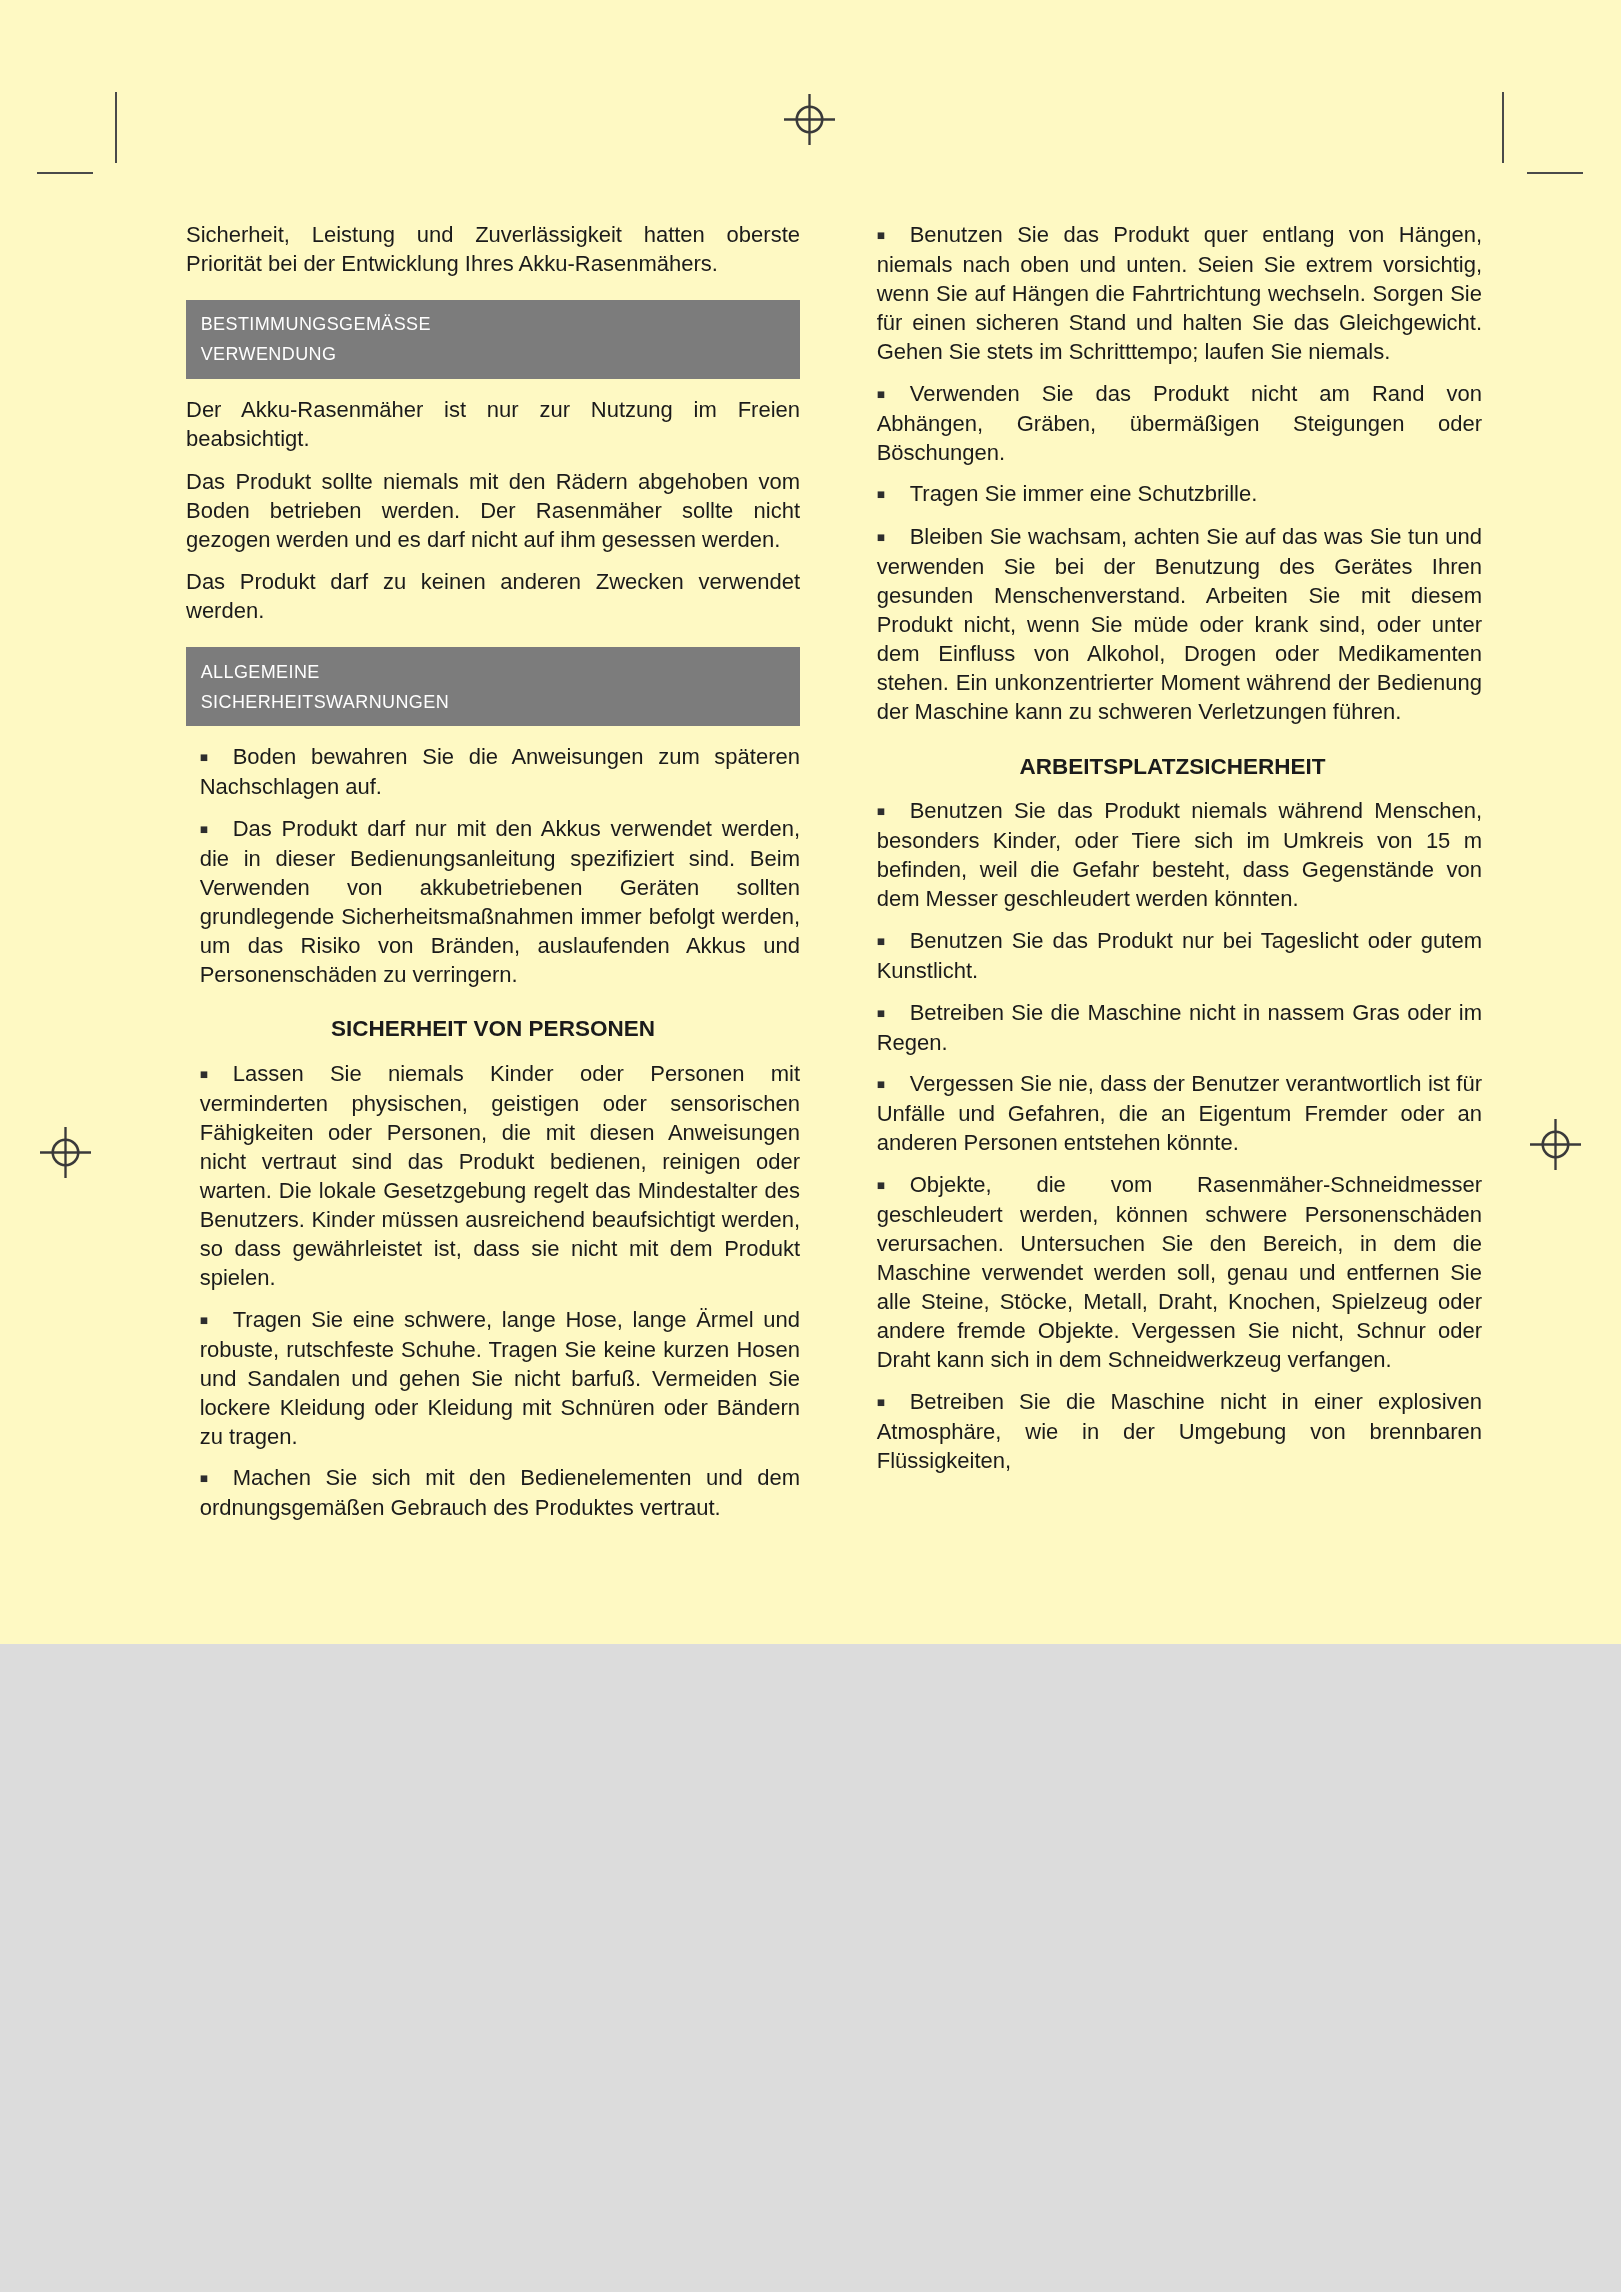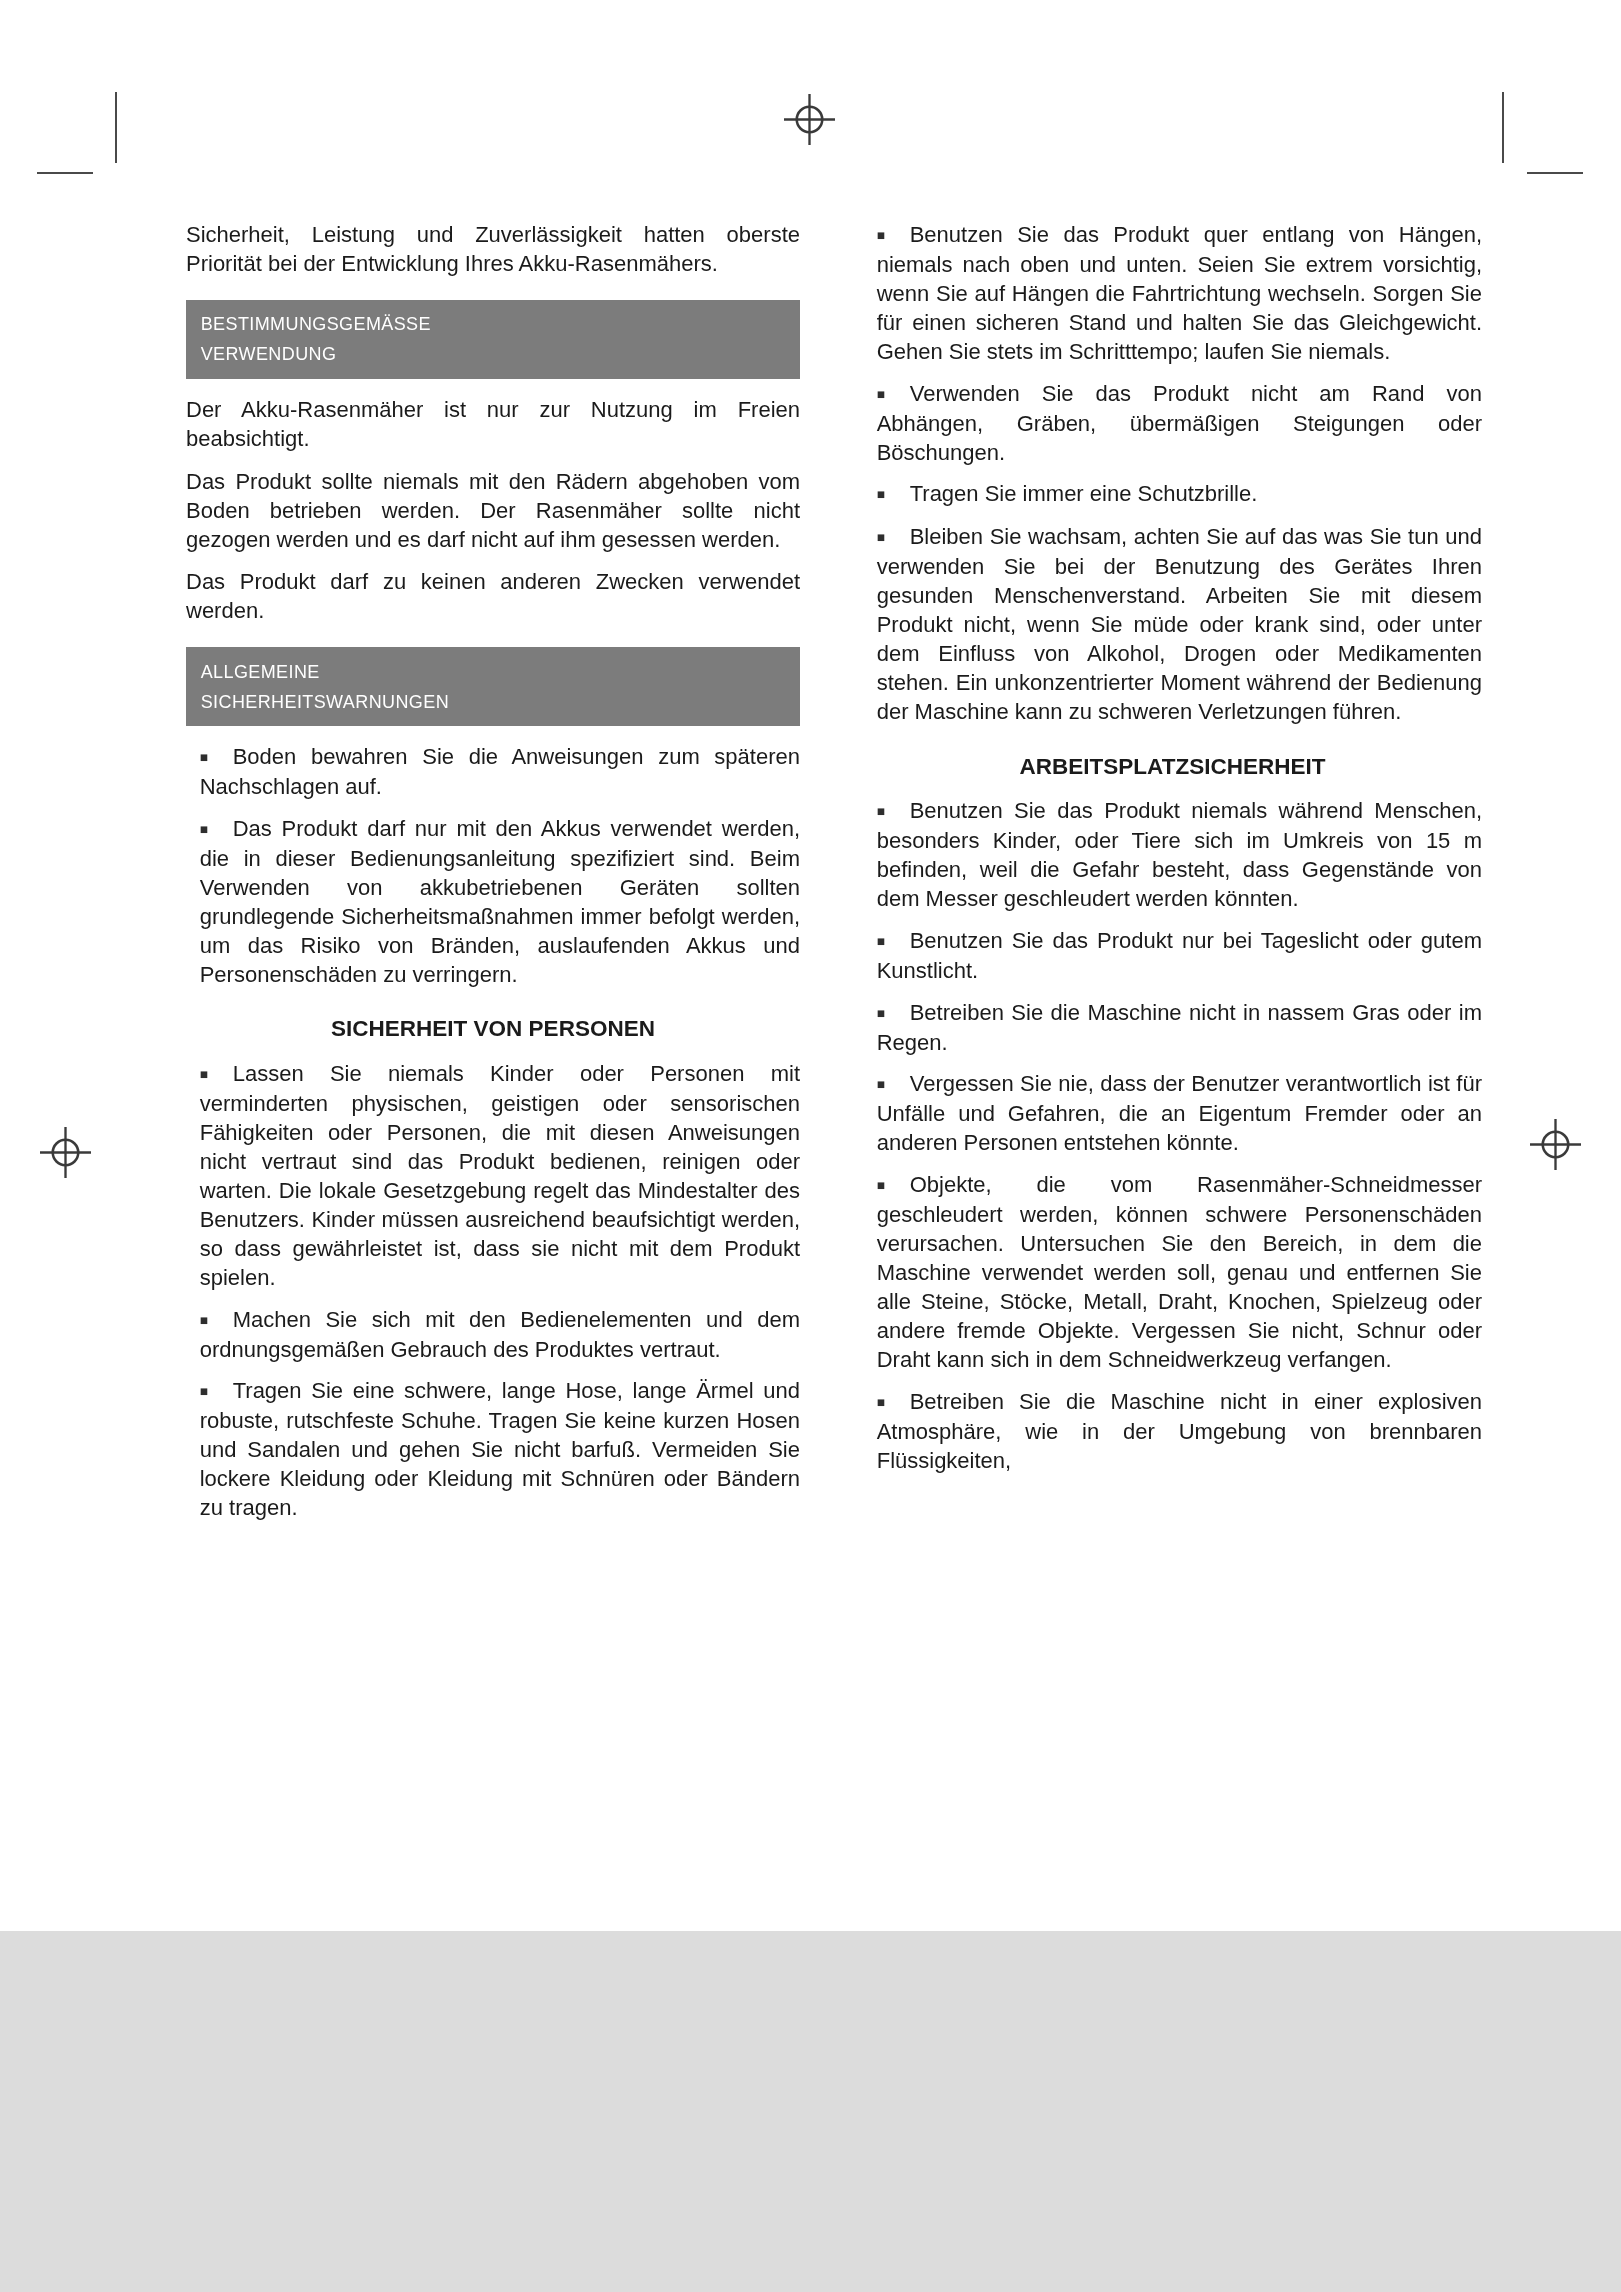--- a/index.html
+++ b/index.html
@@ -1,21 +1,21 @@
 <!DOCTYPE html>
 <html><head>
 <meta charset="utf-8">
 <style>
   * { box-sizing: border-box; }
   html, body { margin: 0; padding: 0; background: #dcdcdc; }
   .page {
     position: relative;
     width: 1621px;
-    height: 1931px;
-    background: #ffffff;
+    height: 1644px;
+    background: #fef9c3;
     font-family: "Liberation Sans", sans-serif;
     color: #1b1b1b;
     overflow: hidden;
   }
 
   
   .col {
     position: absolute;
     top: 220px;
     font-size: 22px;
@@ -146,22 +146,22 @@
       <div>ALLGEMEINE</div>
       <div>SICHERHEITSWARNUNGEN</div>
     </div>
 
     <div class="bullet-item"><span class="bullet-marker">■</span><span>Boden bewahren Sie die Anweisungen zum späteren Nachschlagen auf.</span></div>
     <div class="bullet-item"><span class="bullet-marker">■</span><span>Das Produkt darf nur mit den Akkus verwendet werden, die in dieser Bedienungsanleitung spezifiziert sind. Beim Verwenden von akkubetriebenen Geräten sollten grundlegende Sicherheitsmaßnahmen immer befolgt werden, um das Risiko von Bränden, auslaufenden Akkus und Personenschäden zu verringern.</span></div>
 
     <div class="subheading">SICHERHEIT VON PERSONEN</div>
 
     <div class="bullet-item"><span class="bullet-marker">■</span><span>Lassen Sie niemals Kinder oder Personen mit verminderten physischen, geistigen oder sensorischen Fähigkeiten oder Personen, die mit diesen Anweisungen nicht vertraut sind das Produkt bedienen, reinigen oder warten. Die lokale Gesetzgebung regelt das Mindestalter des Benutzers. Kinder müssen ausreichend beaufsichtigt werden, so dass gewährleistet ist, dass sie nicht mit dem Produkt spielen.</span></div>
+    <div class="bullet-item"><span class="bullet-marker">■</span><span>Tragen Sie eine schwere, lange Hose, lange Ärmel und robuste, rutschfeste Schuhe. Tragen Sie keine kurzen Hosen und Sandalen und gehen Sie nicht barfuß. Vermeiden Sie lockere Kleidung oder Kleidung mit Schnüren oder Bändern zu tragen.</span></div>
     <div class="bullet-item"><span class="bullet-marker">■</span><span>Machen Sie sich mit den Bedienelementen und dem ordnungsgemäßen Gebrauch des Produktes vertraut.</span></div>
-    <div class="bullet-item"><span class="bullet-marker">■</span><span>Tragen Sie eine schwere, lange Hose, lange Ärmel und robuste, rutschfeste Schuhe. Tragen Sie keine kurzen Hosen und Sandalen und gehen Sie nicht barfuß. Vermeiden Sie lockere Kleidung oder Kleidung mit Schnüren oder Bändern zu tragen.</span></div>
 
   </div>
 
   <div class="col col-right">
 
     <div class="bullet-item"><span class="bullet-marker">■</span><span>Benutzen Sie das Produkt quer entlang von Hängen, niemals nach oben und unten. Seien Sie extrem vorsichtig, wenn Sie auf Hängen die Fahrtrichtung wechseln. Sorgen Sie für einen sicheren Stand und halten Sie das Gleichgewicht. Gehen Sie stets im Schritttempo; laufen Sie niemals.</span></div>
     <div class="bullet-item"><span class="bullet-marker">■</span><span>Verwenden Sie das Produkt nicht am Rand von Abhängen, Gräben, übermäßigen Steigungen oder Böschungen.</span></div>
     <div class="bullet-item"><span class="bullet-marker">■</span><span>Tragen Sie immer eine Schutzbrille.</span></div>
     <div class="bullet-item"><span class="bullet-marker">■</span><span>Bleiben Sie wachsam, achten Sie auf das was Sie tun und verwenden Sie bei der Benutzung des Gerätes Ihren gesunden Menschenverstand. Arbeiten Sie mit diesem Produkt nicht, wenn Sie müde oder krank sind, oder unter dem Einfluss von Alkohol, Drogen oder Medikamenten stehen. Ein unkonzentrierter Moment während der Bedienung der Maschine kann zu schweren Verletzungen führen.</span></div>
 

